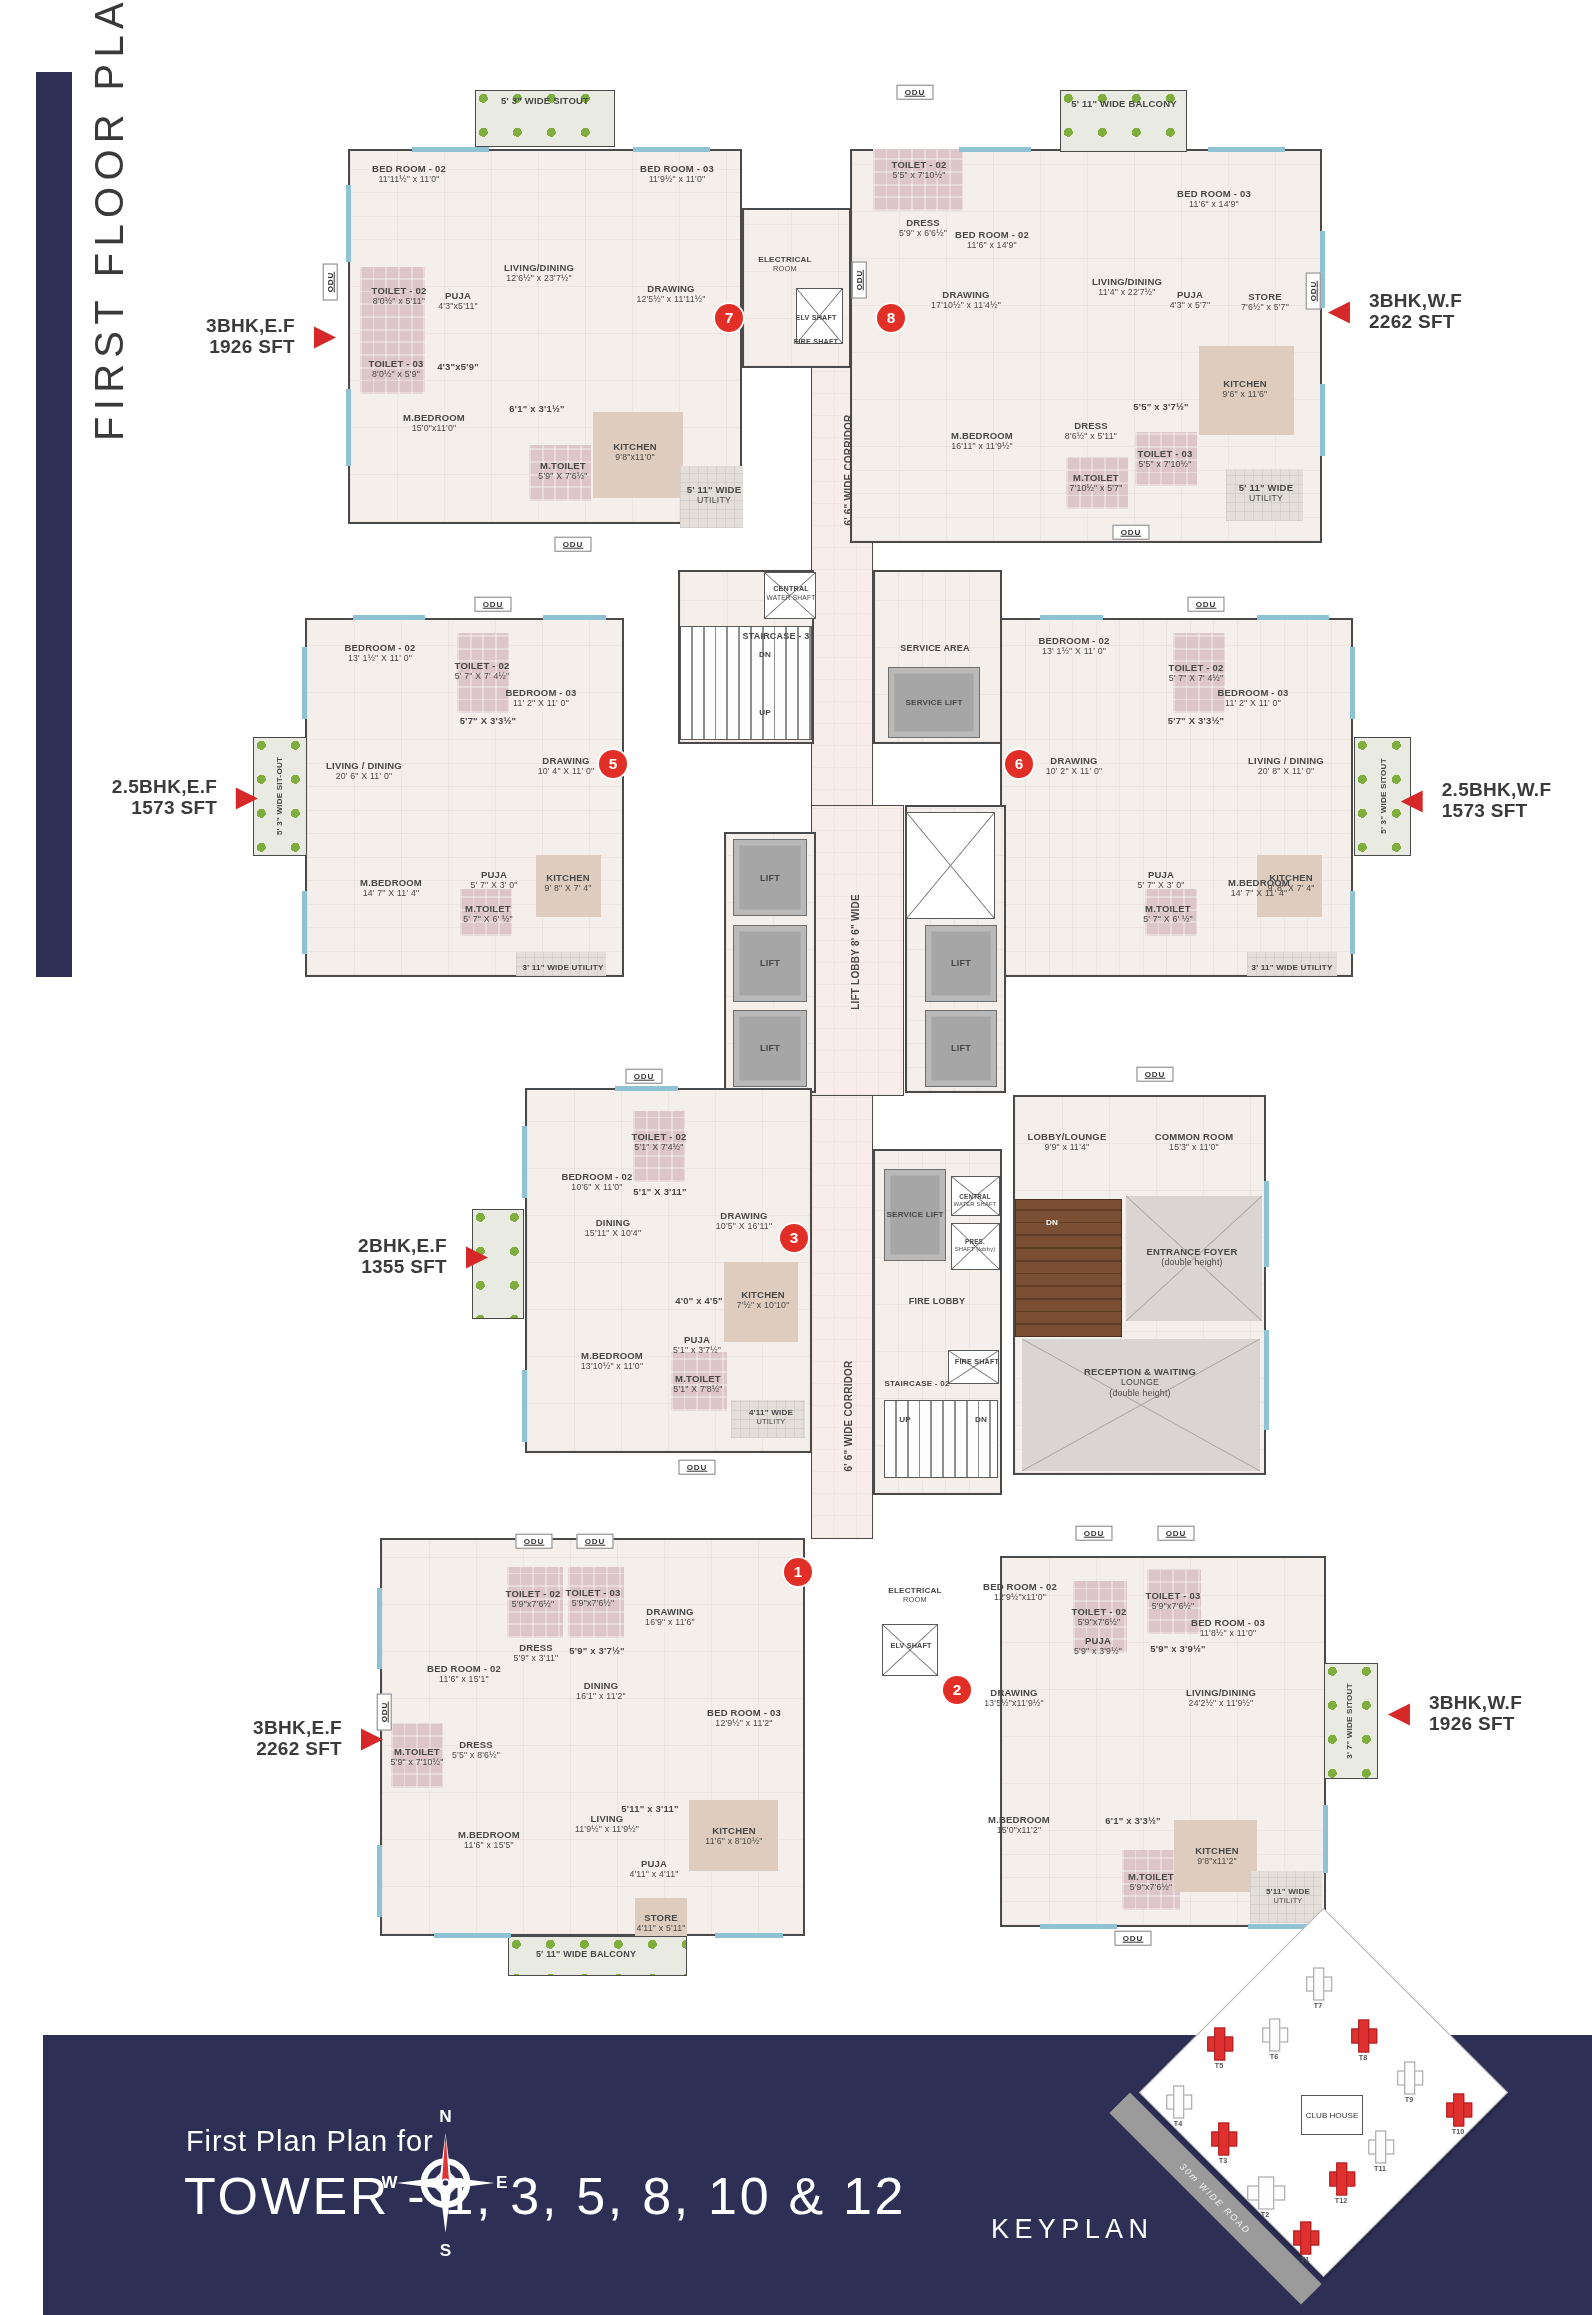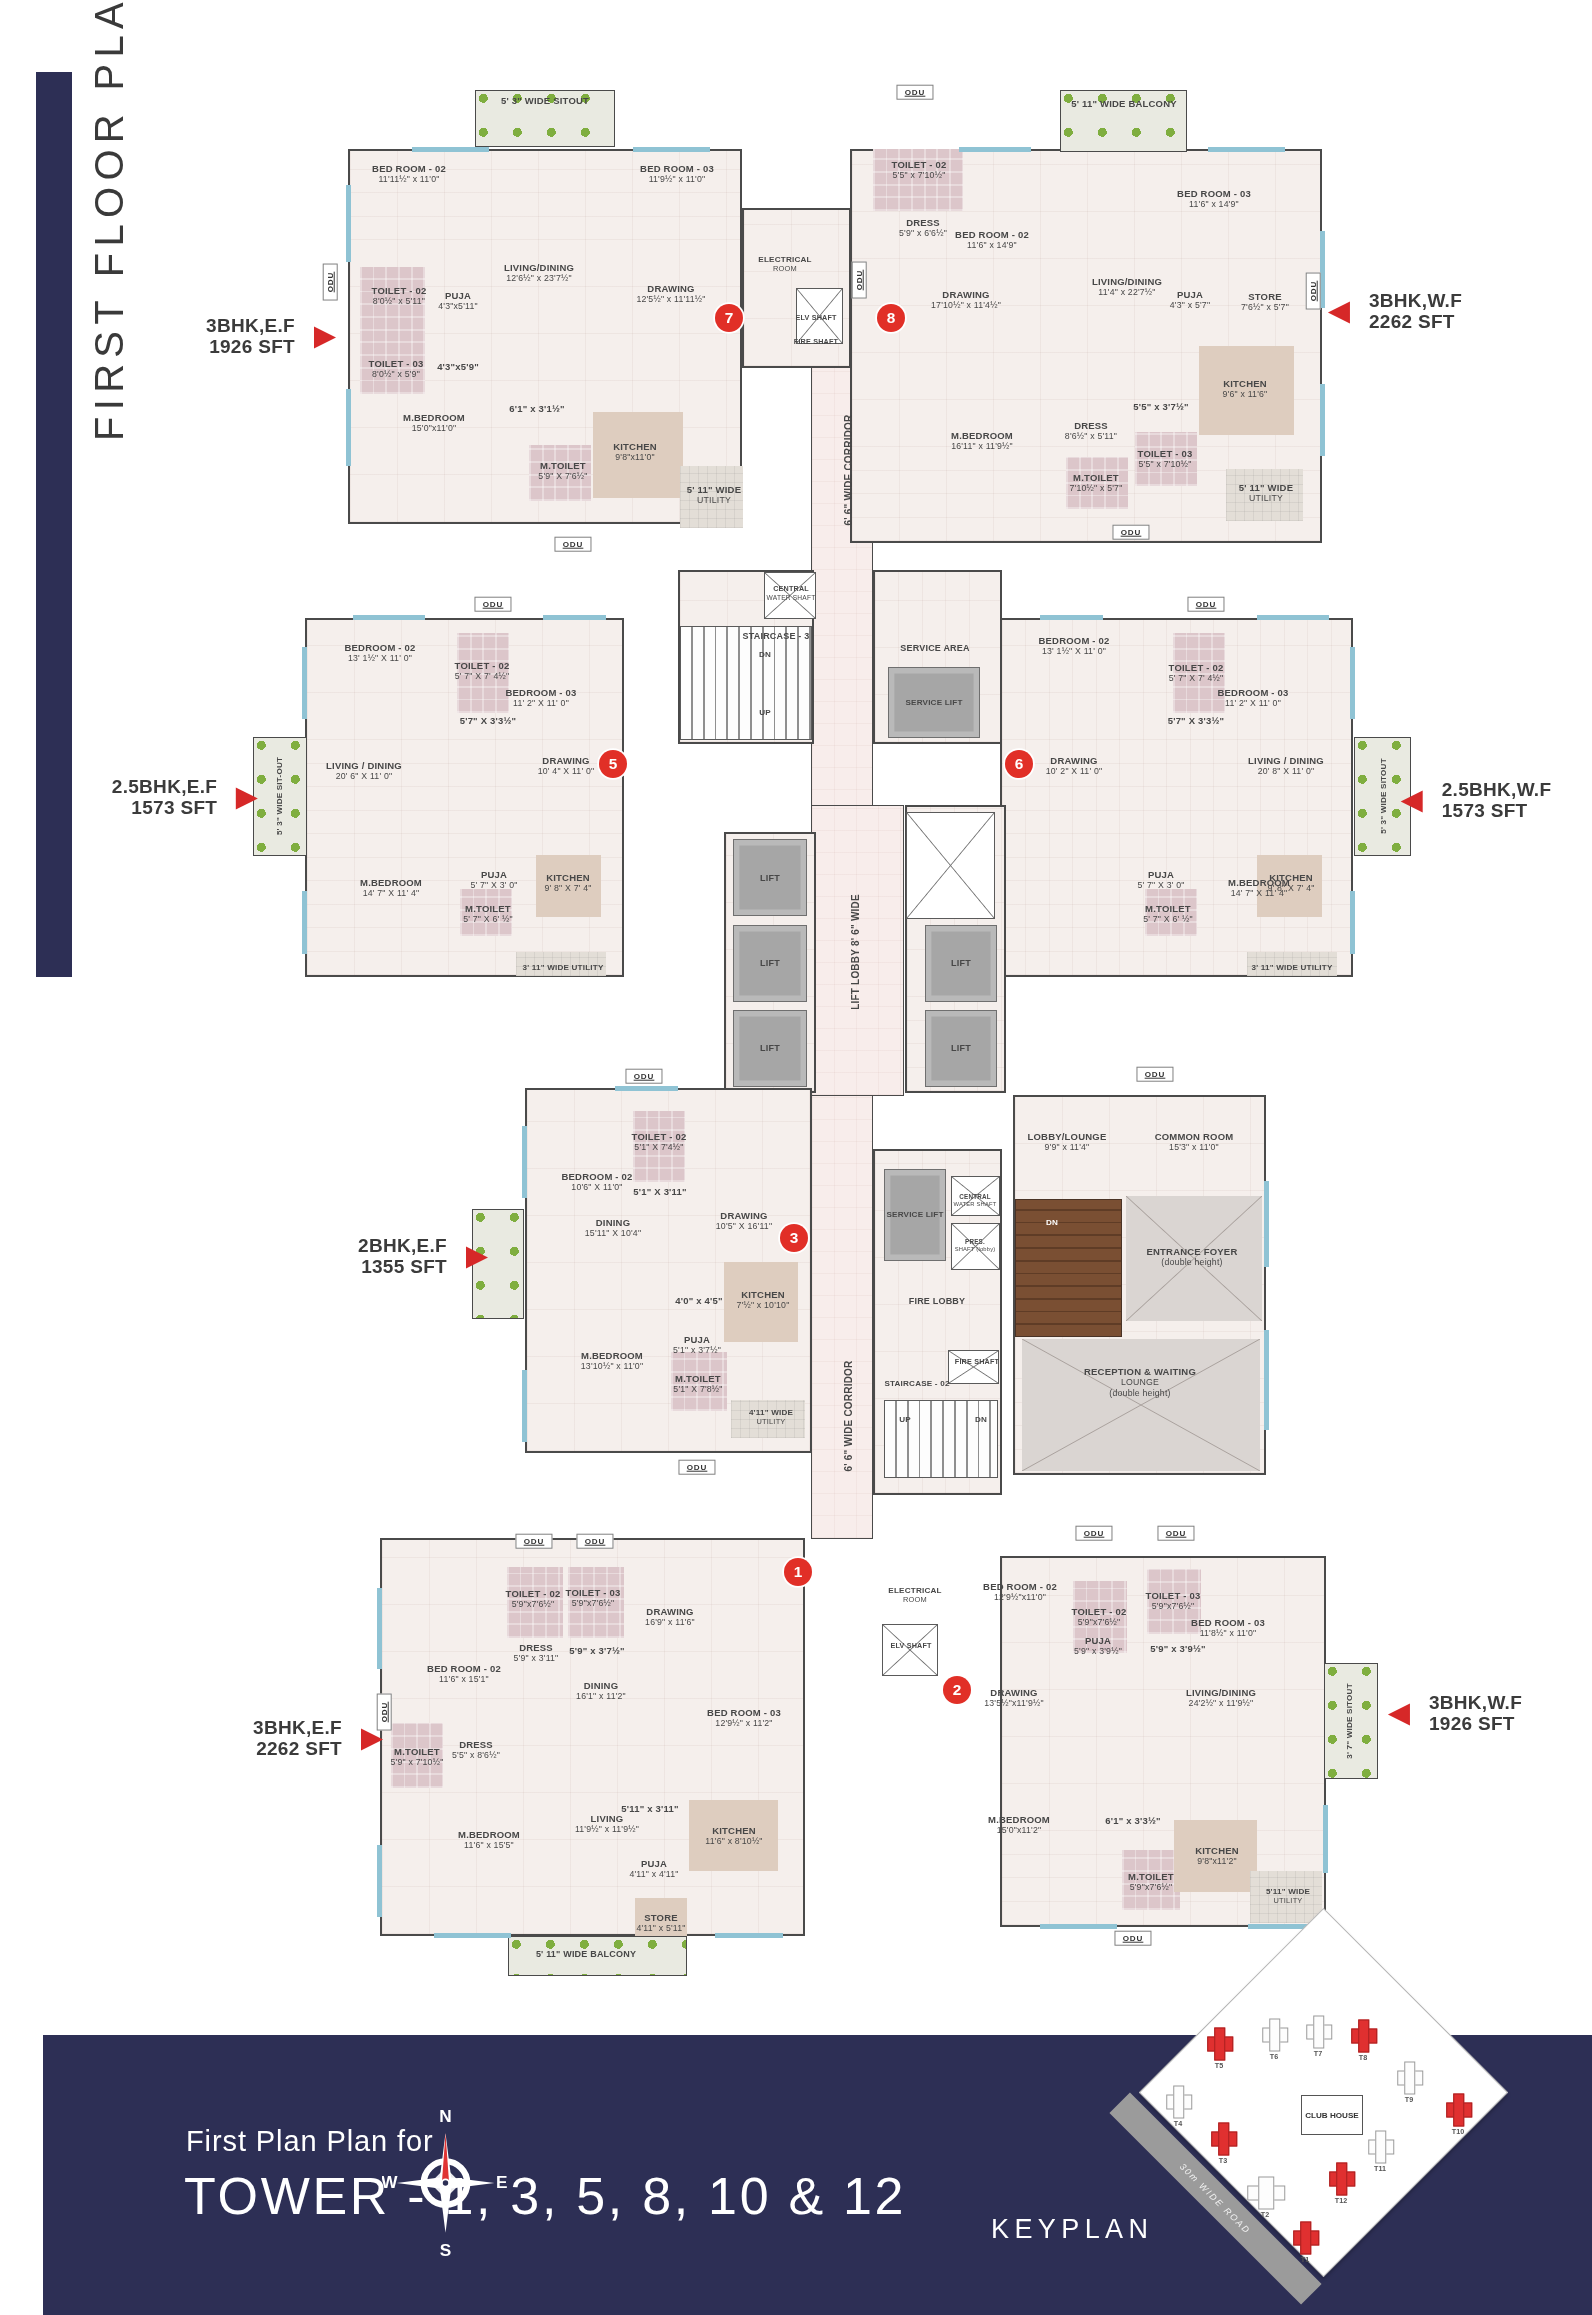--- a/index.html
+++ b/index.html
@@ -68,21 +68,21 @@
   #kp-road{position:absolute;left:1080px;top:2184px;width:271px;height:29px;background:#9b9b9b;
      transform:rotate(45deg);display:flex;align-items:center;justify-content:center;}
   #kp-road span{color:#f2f2f2;font-size:9px;letter-spacing:1.8px;font-style:italic;}
   .tower{position:absolute;transform:translate(-50%,-50%);width:23.5px;height:31px;}
   .tower .h1{position:absolute;left:0;top:30%;width:100%;height:40%;}
   .tower .h2{position:absolute;left:30%;top:0;width:40%;height:100%;}
   .tower.red .h1,.tower.red .h2{background:#e03030;border:0.9px solid #a81f1f;}
   .tower.plain .h1,.tower.plain .h2{background:#fdfdfd;border:0.9px solid #9a9a9a;}
   .tower .tl{position:absolute;left:50%;top:105%;transform:translateX(-50%);font-size:7.2px;color:#555;font-weight:bold;}
   #kp-club{position:absolute;transform:translate(-50%,-50%);width:60px;height:38px;background:#fff;border:0.9px solid #555;
-     display:flex;align-items:center;justify-content:center;font-size:8.1px;font-weight:bold;color:#333;}
+     display:flex;align-items:center;justify-content:center;font-size:8.1px;font-weight:normal;color:#333;}
 </style>
 </head>
 <body>
 
 <div id="page">
 
   <div id="accent-bar"></div>
   <div id="page-title">FIRST FLOOR PLAN</div>
 
   <div id="plan" class="abs" style="left:0;top:0;width:1592px;height:2316px;">
@@ -754,21 +754,21 @@
       <text x="8" y="101" text-anchor="middle" fill="#ffffff" font-size="19" font-weight="bold" font-family="Liberation Sans, sans-serif">W</text>
       <text x="132" y="101" text-anchor="middle" fill="#ffffff" font-size="19" font-weight="bold" font-family="Liberation Sans, sans-serif">E</text>
     </svg>
   </div>
 
   <div id="keyplan">
     <div id="kp-diamond"></div>
     <div id="kp-road">
         <span>30m WIDE ROAD</span>
       </div>
-  <div class="tower plain" style="left: 1318px; top: 1983px; margin-top: 48px;">
+  <div class="tower plain" style="left: 1318px; top: 1983px;">
         <div class="h1"></div>
         <div class="h2"></div>
         <div class="tl">T7</div>
       </div>
       <div class="tower plain" style="left: 1274px; top: 2034px;">
         <div class="h1"></div>
         <div class="h2"></div>
         <div class="tl">T6</div>
       </div>
       <div class="tower red" style="left: 1363px; top: 2035px;">

